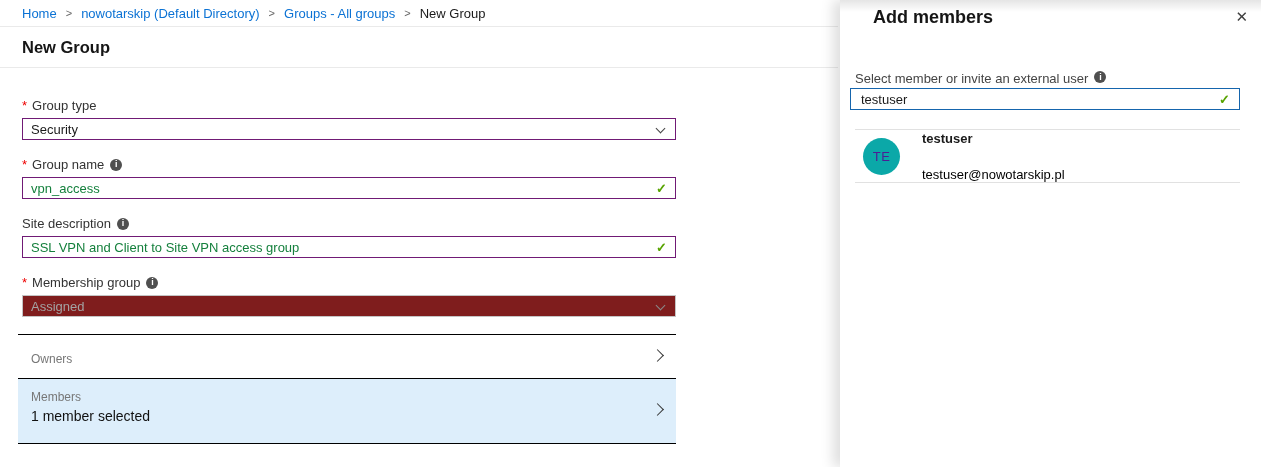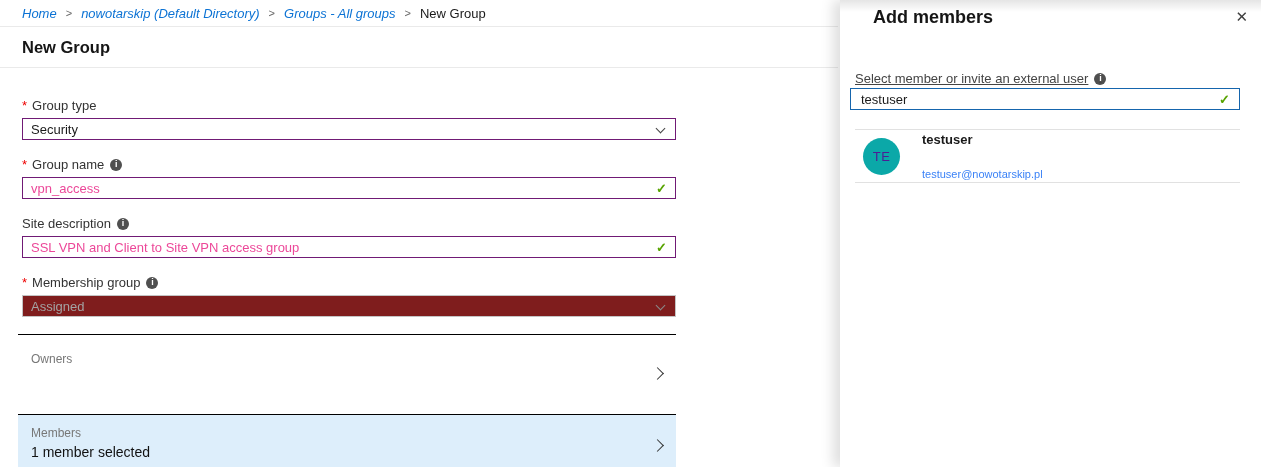--- a/index.html
+++ b/index.html
@@ -11,21 +11,21 @@
   }
 
   
   .main { position:absolute; left:0; top:0; width:838px; height:467px; background:#fff; }
 
   .breadcrumb {
     height:27px; border-bottom:1px solid #eaeaea;
     display:flex; align-items:center; padding-left:22px;
     font-size:13px; white-space:nowrap;
   }
-  .crumb-link { color:#0b72d4; text-decoration:none; cursor:pointer;font-style:italic; }
+  .crumb-link { color:#0b72d4; text-decoration:none; cursor:pointer; }
   .crumb-sep { color:#666; font-size:11px; margin:0 9px; }
   .crumb-current { color:#1a1a1a; }
 
   .titlebar { height:41px; border-bottom:1px solid #eaeaea; display:flex; align-items:center; padding-left:22px; }
   .page-title { font-size:16.5px; font-weight:bold; color:#161616; }
 
   .form { position:absolute; left:22px; top:68px; width:654px; padding-top:30px; }
   .field { margin-bottom:17px; }
   .field-label { display:flex; align-items:center; font-size:13px; color:#333; height:15px; margin-bottom:5px; }
   .req { color:#e00; margin-right:5px; }
@@ -36,35 +36,35 @@
     margin-left:6px; font-style:normal; line-height:1; cursor:default;
   }
   .control {
     position:relative; height:22px; border:1px solid #701a75; background:#fff;
     display:flex; align-items:center; padding:0 26px 0 8px;
     font-size:13px; color:#1a1a1a; width:100%;
   }
   .control.select { cursor:pointer; }
   .control input {
     border:none; outline:none; width:100%; height:100%;
-    font-family:"Liberation Sans", sans-serif; font-size:13px; color:#ec4899; background:transparent;
+    font-family:"Liberation Sans", sans-serif; font-size:13px; color:#15803d; background:transparent;
   }
   .control.disabled { background:#7f1d1d; border-color:#c4c4c4; color:#a3a3a3; cursor:default; }
   .chev-down {
     position:absolute; right:11px; top:6px;
     width:7px; height:7px;
     border-right:1.5px solid #444; border-bottom:1.5px solid #444;
     transform:rotate(45deg);
   }
   .control.disabled .chev-down { border-color:#8a8a8a; }
   .valid-check { position:absolute; right:8px; color:#57a300; font-size:13px; font-weight:bold; }
 
   .rows { margin:9px 0 0 -4px; width:658px; }
   .row { position:relative; cursor:pointer; }
-  .row-owners { height:80px; border-top:1.5px solid #000; padding:17px 30px 0 13px; }
+  .row-owners { height:44px; border-top:1.5px solid #000; padding:17px 30px 0 13px; }
   .row-members {
     height:66px; border-top:1.5px solid #000; border-bottom:1.5px solid #000;
     background:#ddeefb; padding:11px 30px 0 13px;
   }
   .row-label { font-size:12px; color:#777; }
   .row-value { font-size:14px; color:#111; margin-top:4px; }
   .chev-right {
     position:absolute; right:14px; top:50%;
     width:9px; height:9px; margin-top:-6px;
     border-top:1.6px solid #333; border-right:1.6px solid #333;
@@ -78,21 +78,21 @@
   }
   .panel::before {
     content:""; position:absolute; top:0; left:0; right:0; height:12px;
     background:linear-gradient(rgba(0,0,0,.10), rgba(0,0,0,0));
     pointer-events:none;
   }
   .panel-header { display:flex; justify-content:space-between; align-items:flex-start; padding:7px 9px 0 33px; }
   .panel-title { font-size:18px; font-weight:bold; color:#161616; }
   .close-btn { font-size:15px; color:#404040; cursor:pointer; padding:2px 4px; line-height:1; }
 
-  .panel-label { position:absolute; left:15px; top:71px; display:flex; align-items:center; font-size:13px; color:#444;text-decoration:underline; }
+  .panel-label { position:absolute; left:15px; top:71px; display:flex; font-size:13px; color:#444; }
   .search-wrap { position:absolute; left:10px; top:88px; width:390px; height:22px; border:1.5px solid #1565ad; background:#fff; display:flex; align-items:center; padding:0 26px 0 10px; }
   .search-wrap input {
     border:none; outline:none; width:100%; height:100%;
     font-family:"Liberation Sans", sans-serif; font-size:13px; color:#1a1a1a; background:transparent;
   }
   .search-wrap .valid-check { right:9px; }
 
   .p-divider { position:absolute; left:15px; width:385px; border-top:1px solid #e1e1e1; }
   .divider-top { top:129px; }
   .divider-bottom { top:182px; }
@@ -101,21 +101,21 @@
     position:absolute; left:15px; top:130px; width:385px; height:52px;
     display:flex; align-items:center; padding-left:8px; cursor:pointer; background:#fff;
   }
   .avatar {
     width:37px; height:37px; border-radius:50%;
     background:#0ba8a8; color:#4c1d95; font-size:13px; letter-spacing:.5px;
     display:flex; align-items:center; justify-content:center; flex:0 0 37px;
   }
   .result-text { margin-left:22px; }
   .result-name { font-size:13px; font-weight:bold; color:#1a1a1a; }
-  .result-email { font-size:11px; color:#3b82f6; margin-top:21px; }
+  .result-email { font-size:13px; color:#000000; margin-top:21px; }
 </style>
 </head>
 <body>
 
 <div class="main">
 
   <div class="breadcrumb">
     <a class="crumb-link">Home</a>
     <span class="crumb-sep">&gt;</span>
     <a class="crumb-link">nowotarskip (Default Directory)</a>

